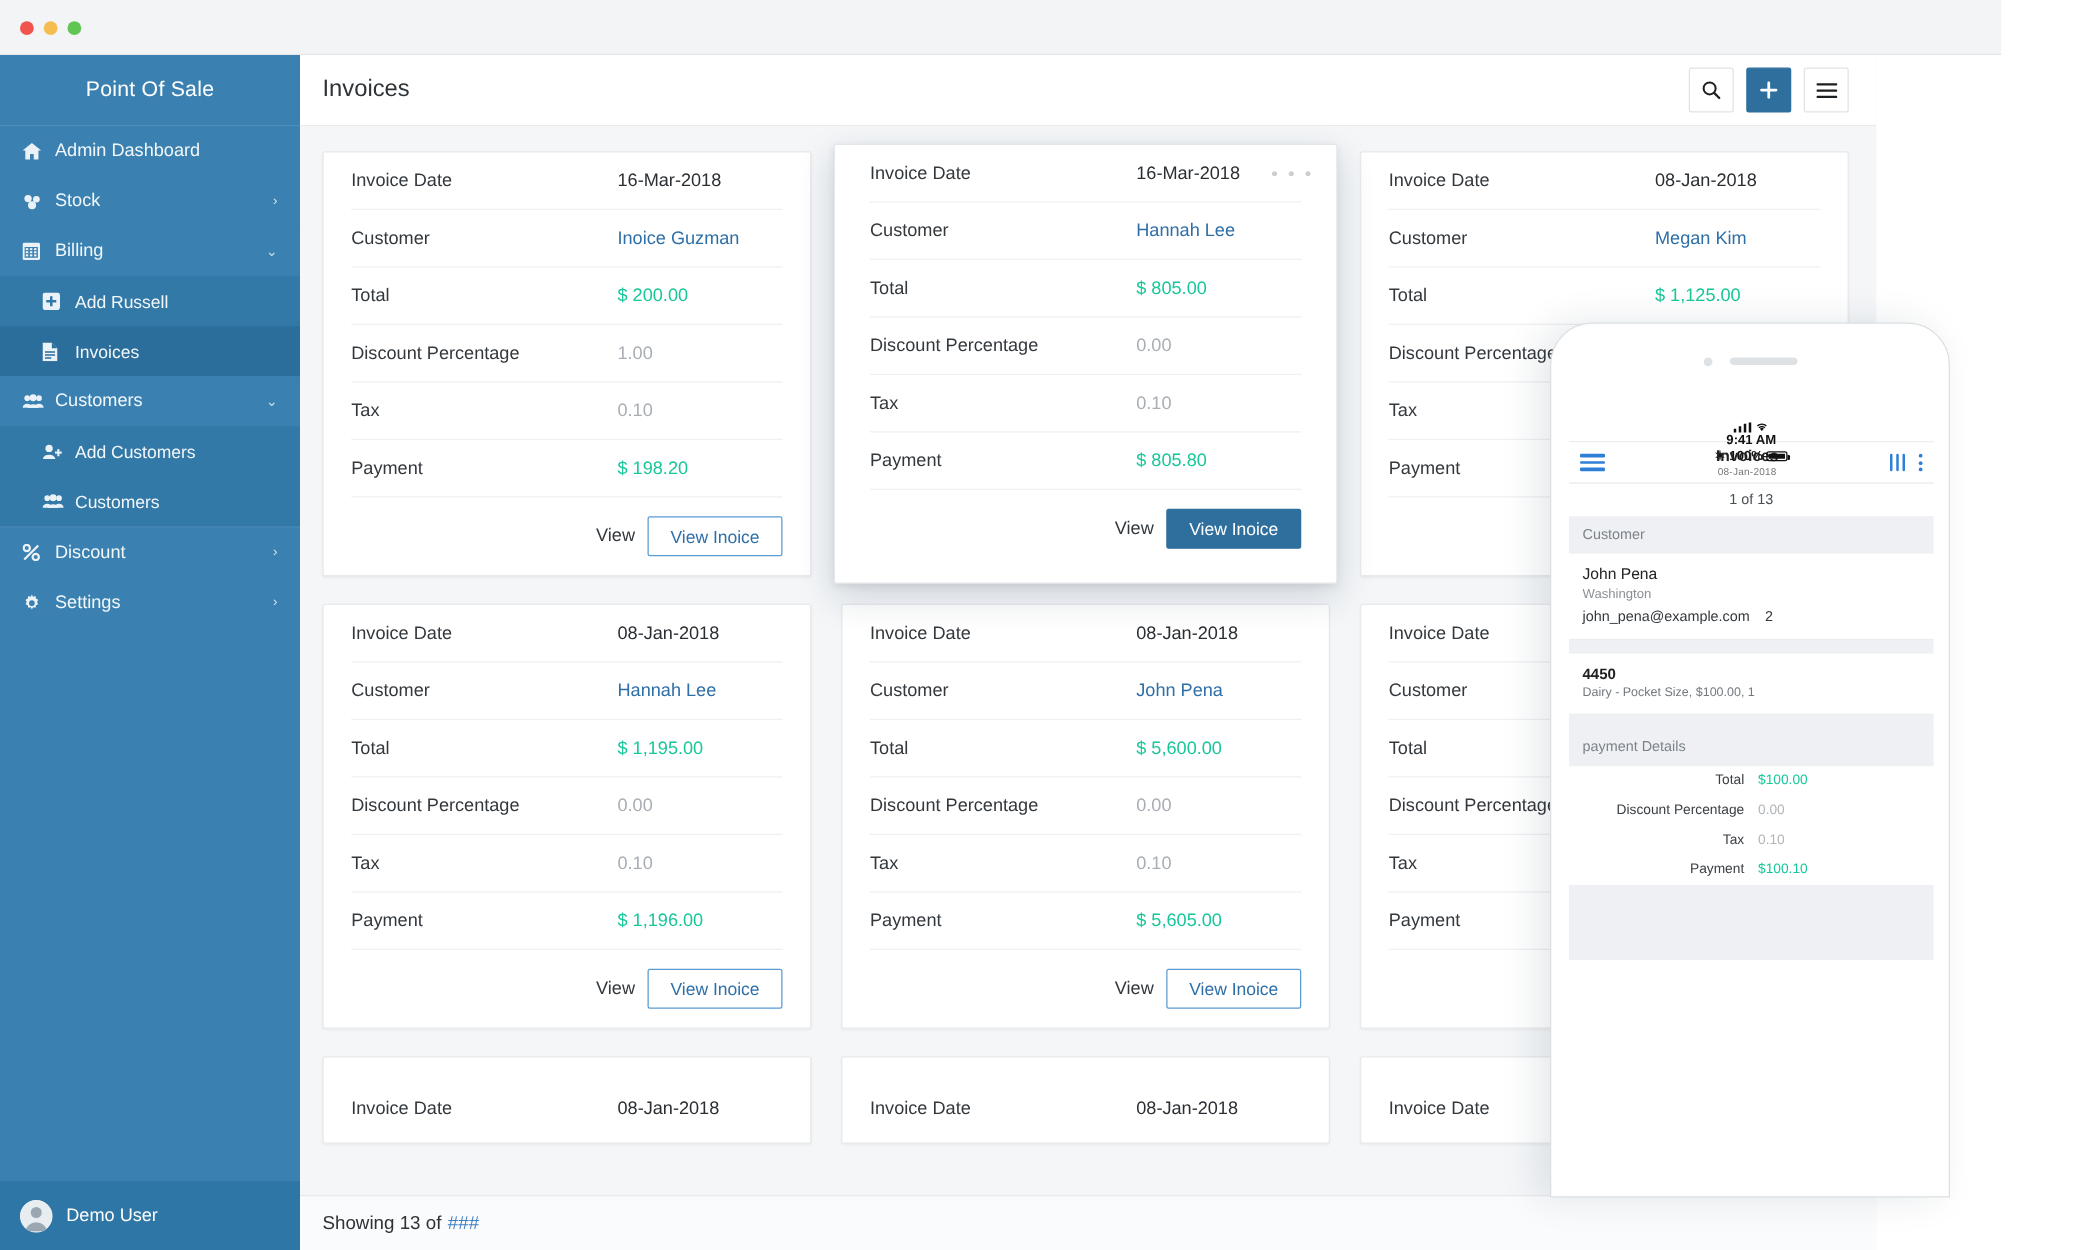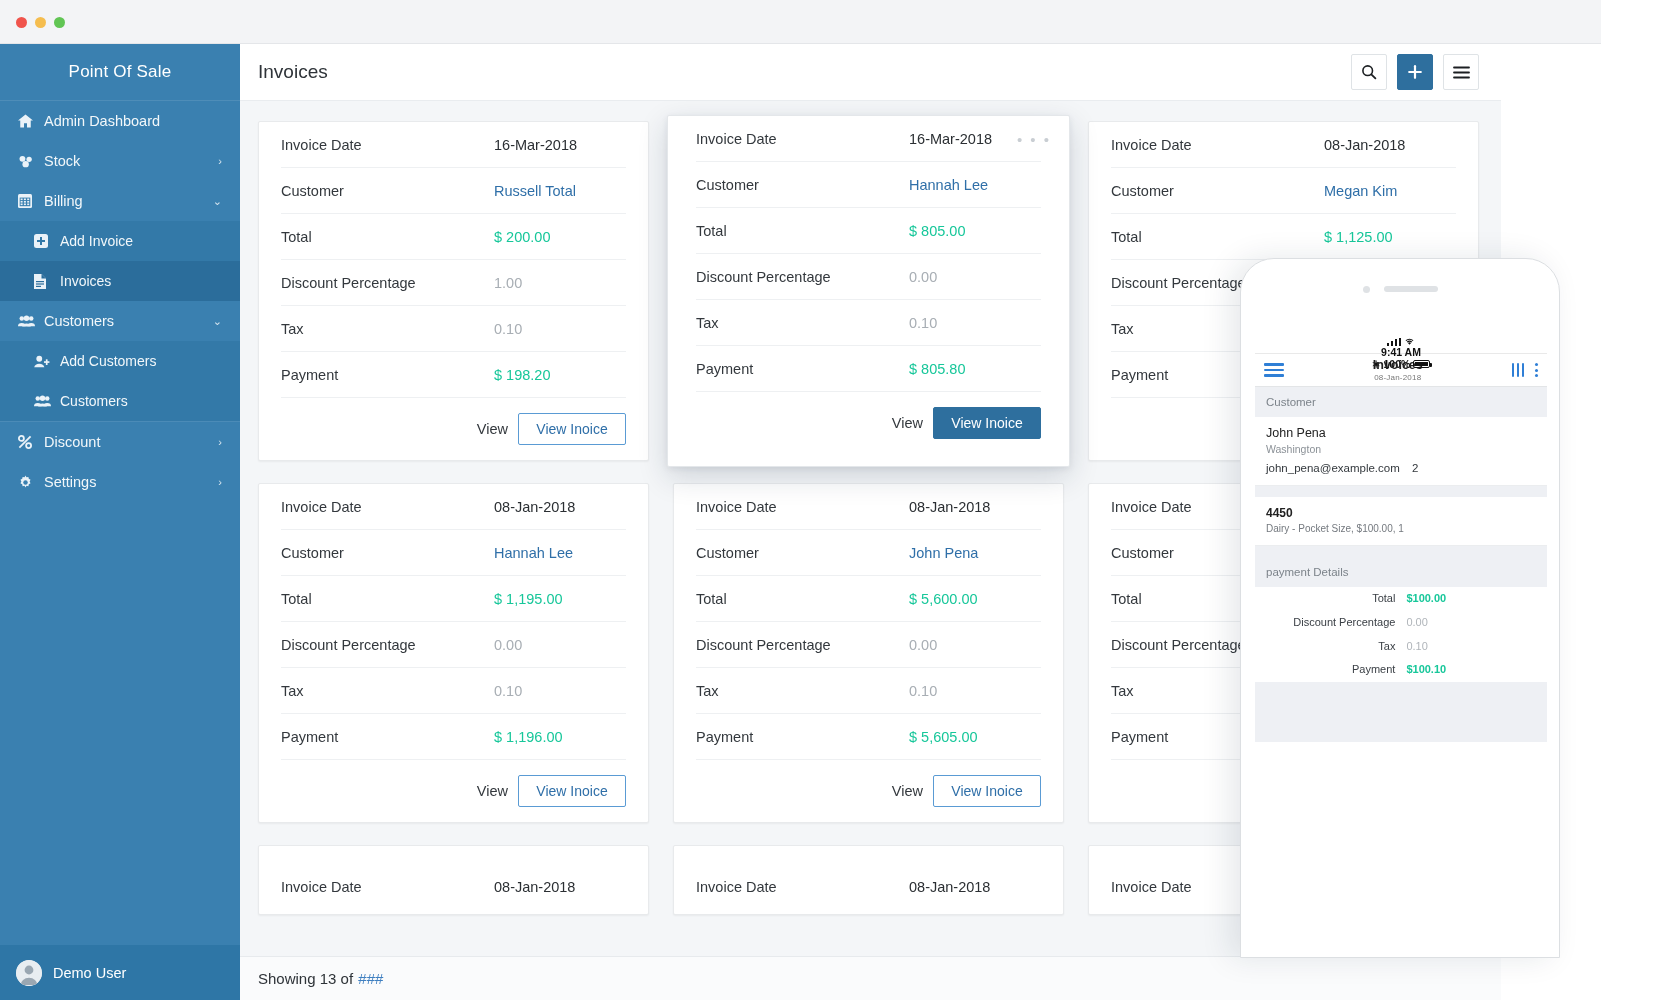--- a/index.html
+++ b/index.html
@@ -168,21 +168,21 @@
   .sec-body { padding:9px 11px 11px; background:#fff; border-bottom:1px solid #ebedef;}
   .cust-name { font-size:12.5px; color:#222; margin-bottom:3px; }
   .cust-city { font-size:10.5px; color:#8b9197; margin-bottom:7px; }
   .cust-mail { font-size:11.5px; color:#33383d; }
   .prod-sku { font-size:12px; font-weight:bold; color:#222; margin-bottom:3px; }
   .prod-desc { font-size:10px; color:#74797f; }
   .gap { height:11px; background:#eef0f4; }
   .pay-row { display:flex; align-items:flex-start; padding:5px 11px; font-size:11px; }
   .pay-k { width:52%; text-align:right; padding-right:11px; color:#3b4046; line-height:1.25; }
   .pay-v { width:48%; text-align:left; }
-  .pay-v.g { color:#17c79a; font-weight:bold; }
+  .pay-v.g { color:#17c79a; font-weight:normal; }
   .pay-v.m { color:#b0b5ba; }
   .ios-foot { height:60px; background:#eef0f4; }
 </style>
 </head>
 <body>
 
 <div id="root">
 
   <div class="chrome">
     <div class="dots">
@@ -236,21 +236,21 @@
           <span class="caret">⌄</span>
         </div>
         <div class="nav-item sub child">
           <span class="ico">
             <svg width="14" height="14" viewBox="0 0 14 14">
               <rect x="0" y="0" width="14" height="14" rx="2.5" fill="#eaf2f8"></rect>
               <rect x="6" y="3" width="2" height="8" fill="#3379a8"></rect>
               <rect x="3" y="6" width="8" height="2" fill="#3379a8"></rect>
             </svg>
           </span>
-          <span class="lbl">Add Invoice</span>
+          <span class="lbl">Add Russell</span>
         </div>
         <div class="nav-item sub active">
           <span class="ico">
             <svg width="12" height="15" viewBox="0 0 12 15">
               <path d="M0 0 H7.5 L12 4.5 V15 H0 Z" fill="#eaf2f8"></path>
               <path d="M7.5 0 L12 4.5 H7.5 Z" fill="#2b6d9b"></path>
               <g fill="#2b6d9b">
                 <rect x="2" y="7" width="8" height="1.2"></rect>
                 <rect x="2" y="9.4" width="8" height="1.2"></rect>
                 <rect x="2" y="11.8" width="5" height="1.2"></rect>
@@ -360,21 +360,21 @@
 
     <div class="content">
       <div class="grid" id="grid">
           <div class="card" style="position: relative;">
             <div class="card-row">
               <span class="k">Invoice Date</span>
               <span class="v ">16-Mar-2018</span>
             </div>
             <div class="card-row">
               <span class="k">Customer</span>
-              <span class="v link">Russell Total</span>
+              <span class="v link">Inoice Guzman</span>
             </div>
             <div class="card-row">
               <span class="k">Total</span>
               <span class="v money">$ 200.00</span>
             </div>
             <div class="card-row">
               <span class="k">Discount Percentage</span>
               <span class="v muted">1.00</span>
             </div>
             <div class="card-row">
@@ -618,20 +618,21 @@
               <i></i>
             </span>
           <span class="kebab">
               <i></i>
               <i></i>
               <i></i>
             </span>
         </span>
       </div>
 
+      <div class="ios-count">1 of 13</div>
 
       <div class="sec-head">Customer</div>
       <div class="sec-body">
         <div class="cust-name">John Pena</div>
         <div class="cust-city">Washington</div>
         <div class="cust-mail">
           <span>john_pena@example.com</span>
           <span style="margin-left:9px">2</span>
         </div>
       </div>

